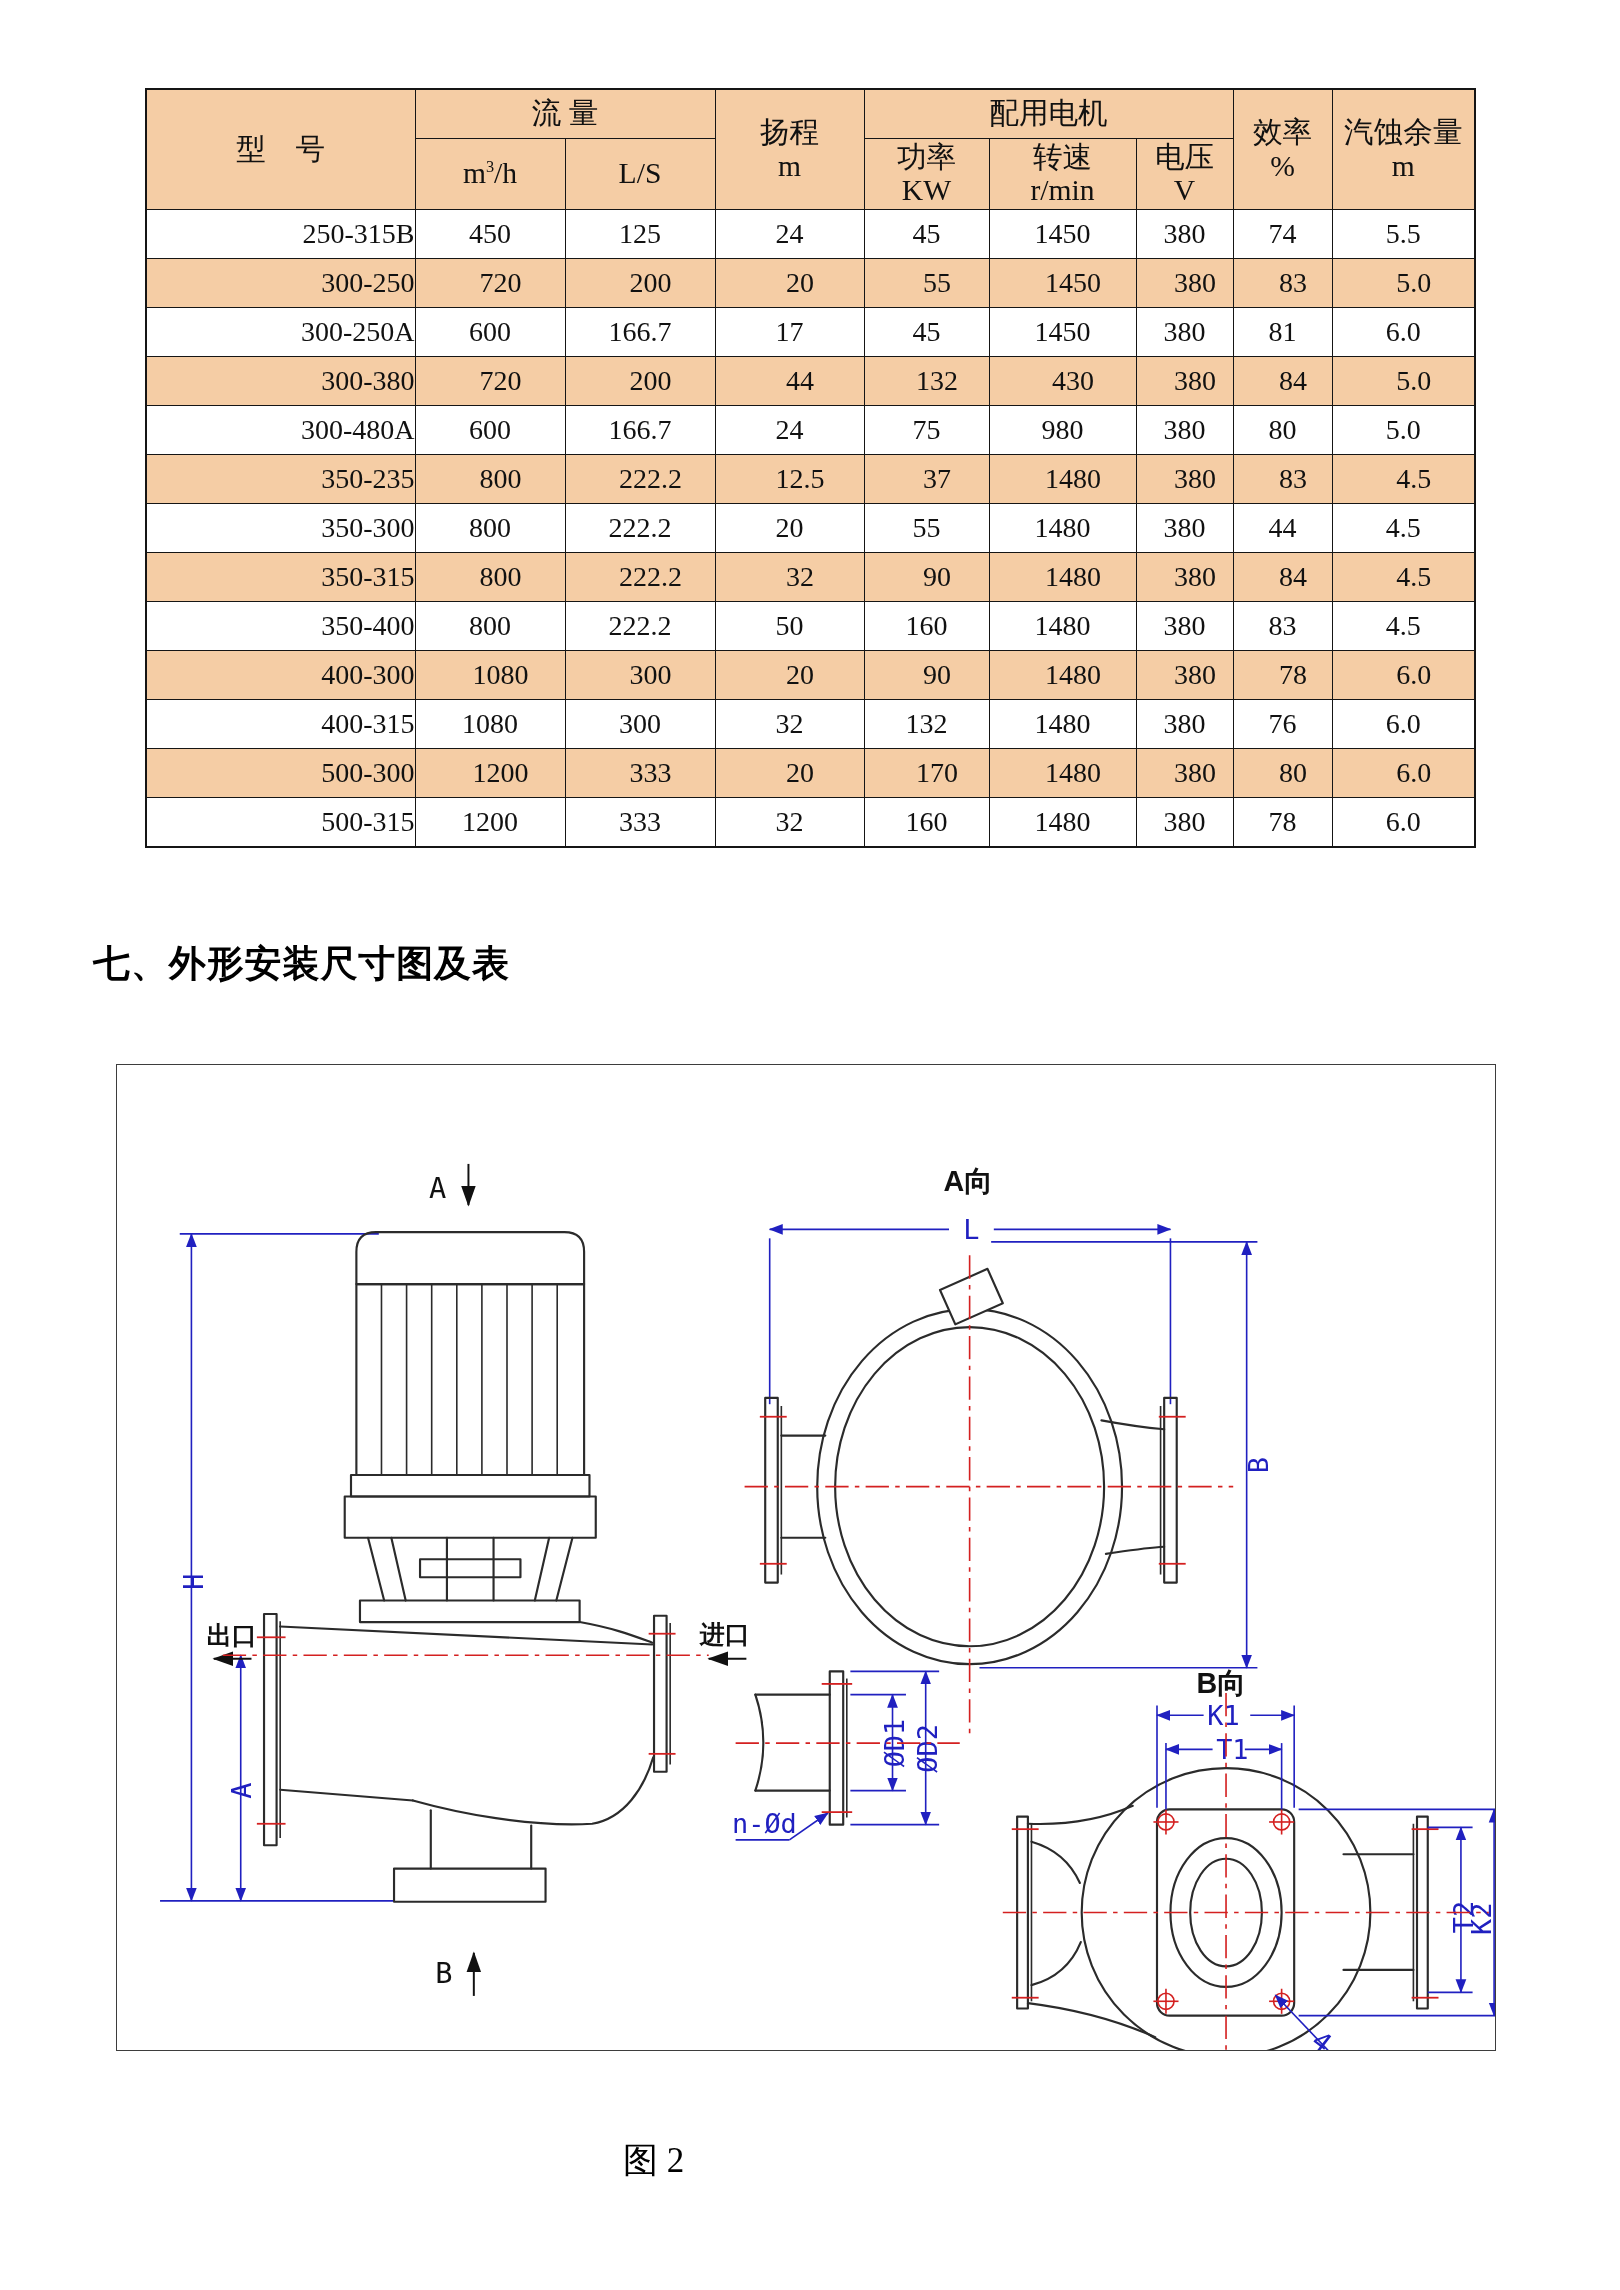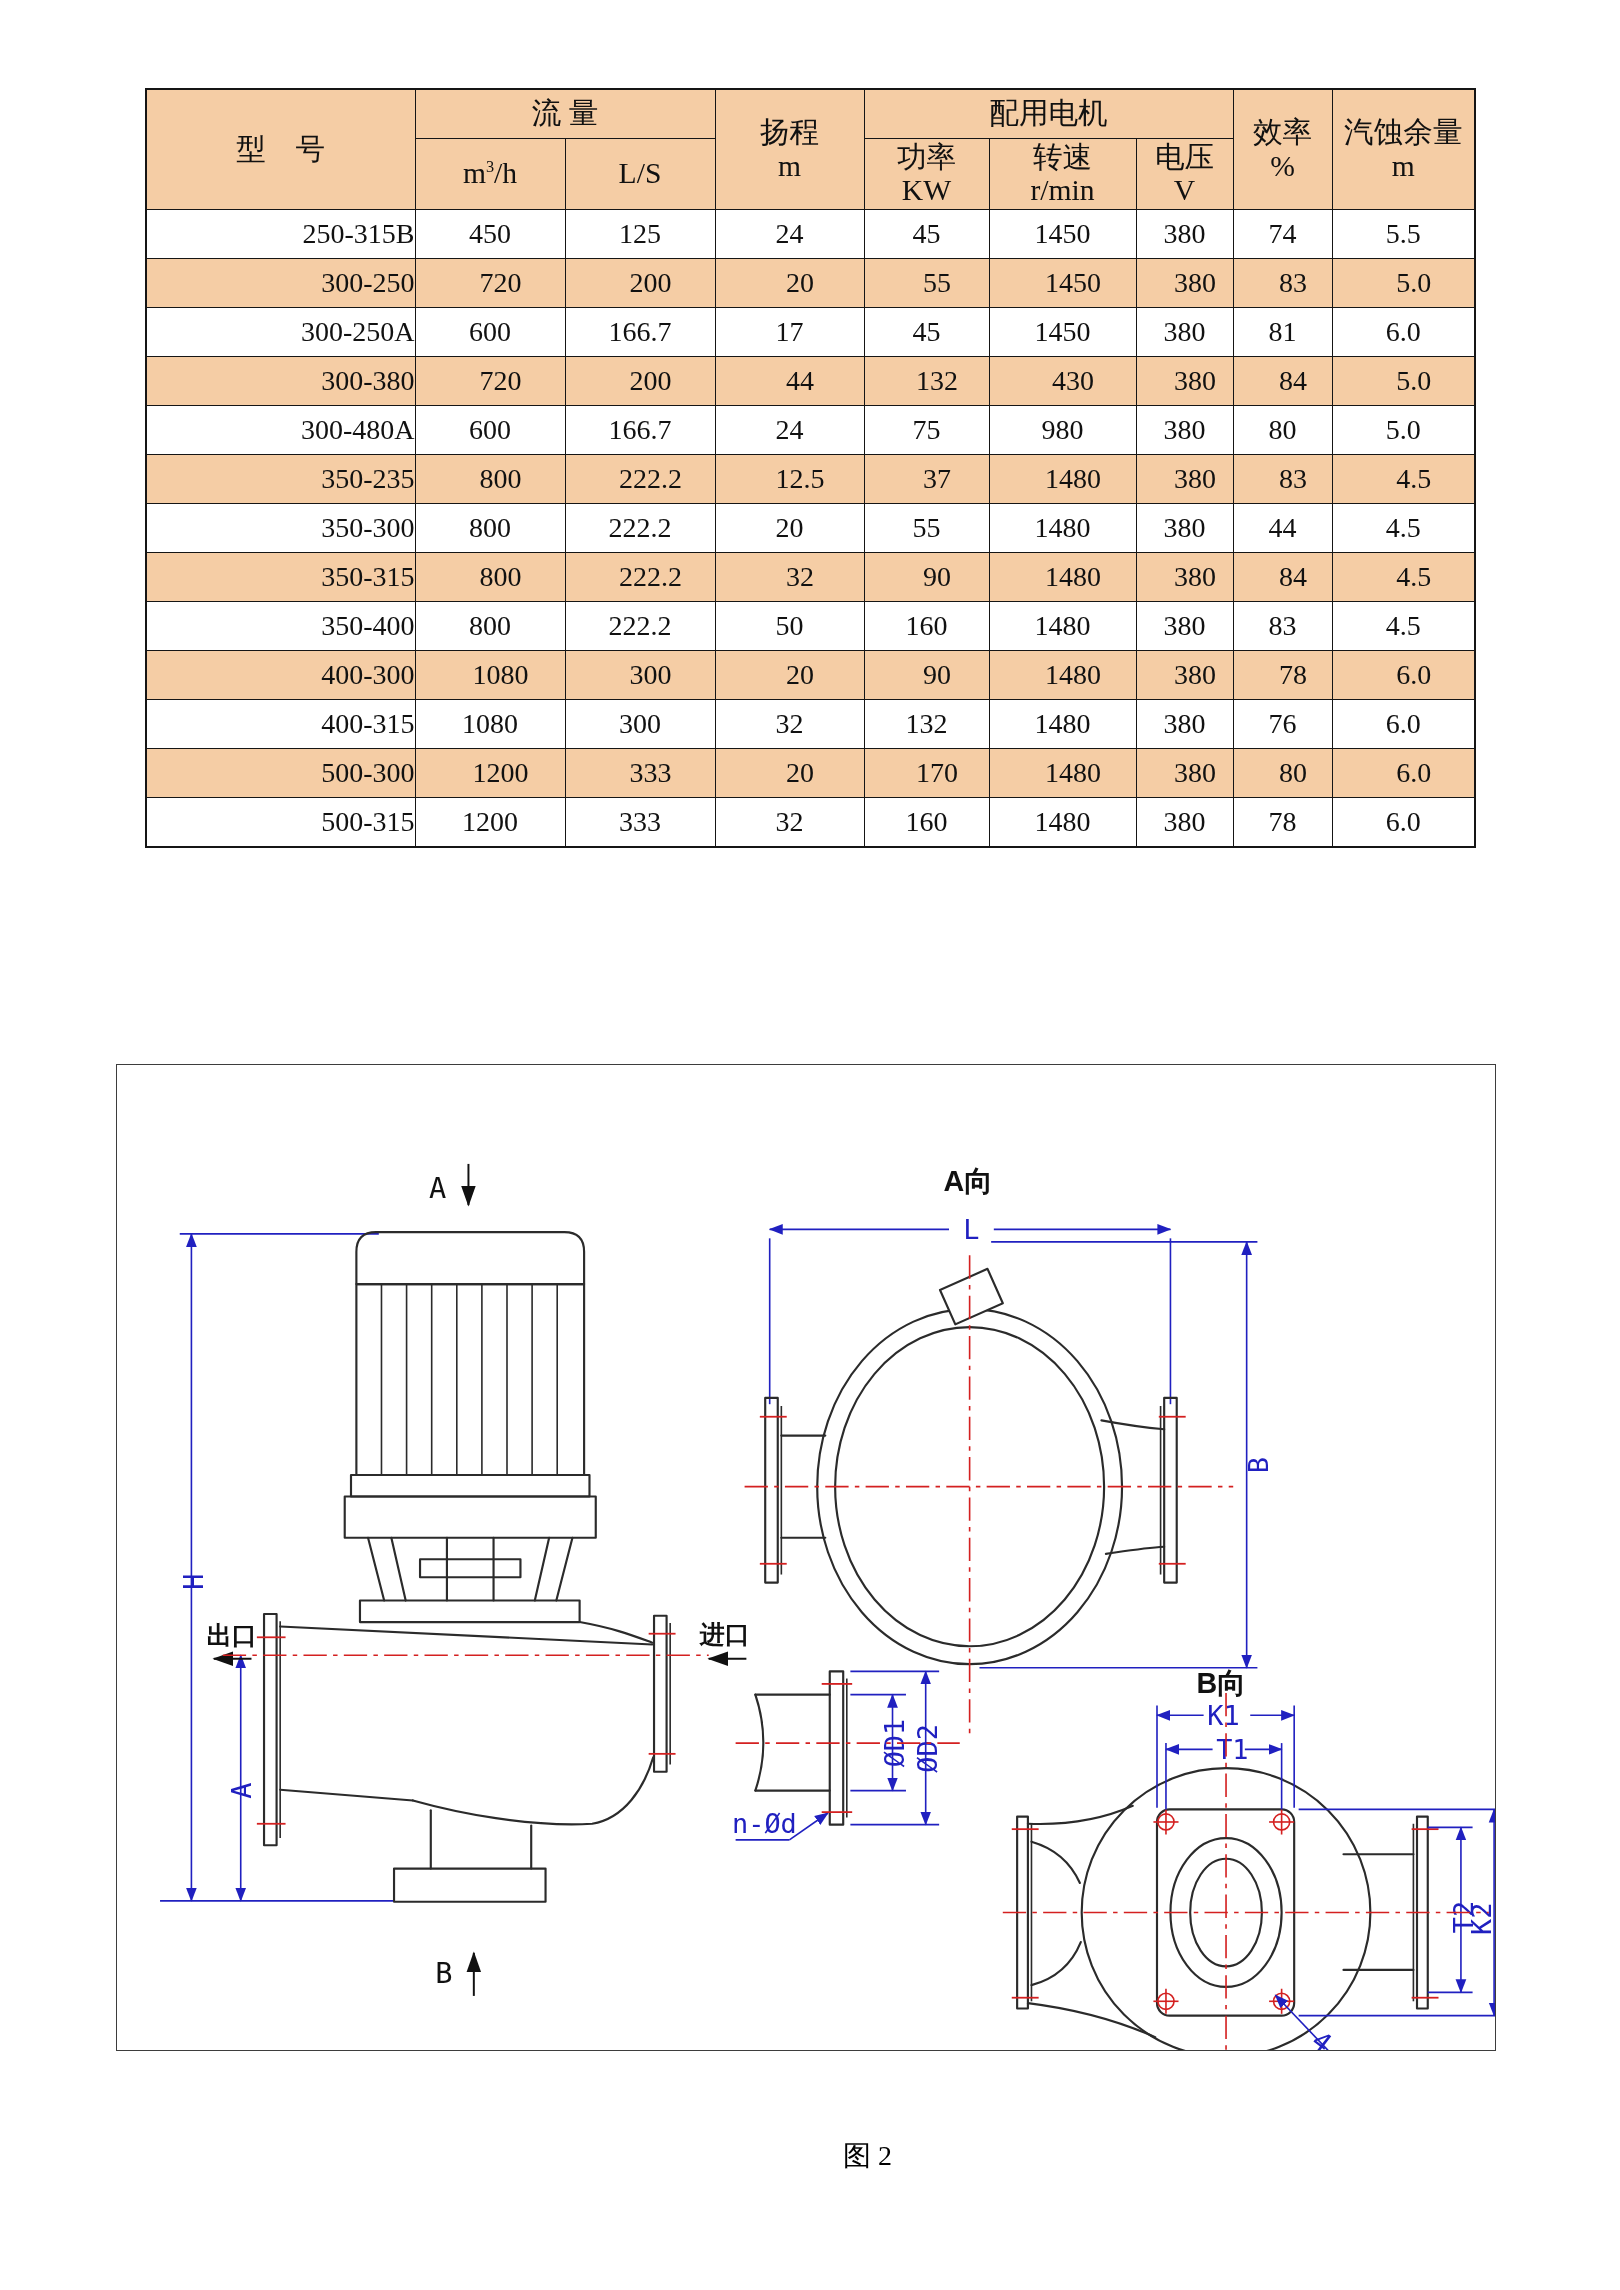--- a/index.html
+++ b/index.html
@@ -16,22 +16,22 @@
   table.spec thead tr.h2 th{height:70px;}
   table.spec td{height:48px;font-size:28px;background:#ffffff;}
   table.spec td.model{text-align:right;padding-left:18px;}
   table.spec tbody tr.alt td{background:#f5cda5;padding-left:21px;}
   table.spec sup{font-size:0.55em;vertical-align:super;}
 
   
   .sec-heading{position:absolute;left:93px;top:939px;margin:0;
                font-family:"Liberation Sans",sans-serif;font-weight:bold;
                font-size:37px;color:#000;letter-spacing:0.9px;}
-  .fig-caption{position:absolute;left:623px;top:2137px;width:269px;text-align:right;
-               font-size:28px;font-family:"Liberation Serif",serif;color:#000;}
+  .fig-caption{position:absolute;left:623px;top:2137px;width:269px;text-align:left;
+               font-size:35px;font-family:"Liberation Serif",serif;color:#000;}
 
   
   .frame{position:absolute;left:116px;top:1064px;width:1380px;height:987px;
          border:1.8px solid #3d3d3d;box-sizing:border-box;background:#fff;}
   .frame svg{display:block;width:100%;height:100%;}
 
   
   .ol{stroke:#2b2b2b;stroke-width:2.4;fill:none;stroke-linejoin:round;stroke-linecap:round;}
   .olw{stroke:#2b2b2b;stroke-width:2.4;fill:#ffffff;stroke-linejoin:round;}
   .olt{stroke:#2b2b2b;stroke-width:1.8;fill:none;}
@@ -237,20 +237,21 @@
           <td>32</td>
           <td>160</td>
           <td>1480</td>
           <td>380</td>
           <td>78</td>
           <td>6.0</td>
         </tr>
       </tbody>
   </table>
 
+  <h2 class="sec-heading">七、外形安装尺寸图及表</h2>
 
   <div class="frame">
     <svg viewBox="0 0 1537 1098">
       <defs>
         <marker id="mb" viewBox="0 0 10 10" refX="9" refY="5" markerWidth="9" markerHeight="9" orient="auto-start-reverse">
           <path d="M0,1.3 L9.6,5 L0,8.7 z" fill="#2020c0"></path>
         </marker>
         <marker id="mk" viewBox="0 0 10 10" refX="9" refY="5" markerWidth="11" markerHeight="11" orient="auto-start-reverse">
           <path d="M0,1.6 L9.6,5 L0,8.4 z" fill="#111111"></path>
         </marker>

